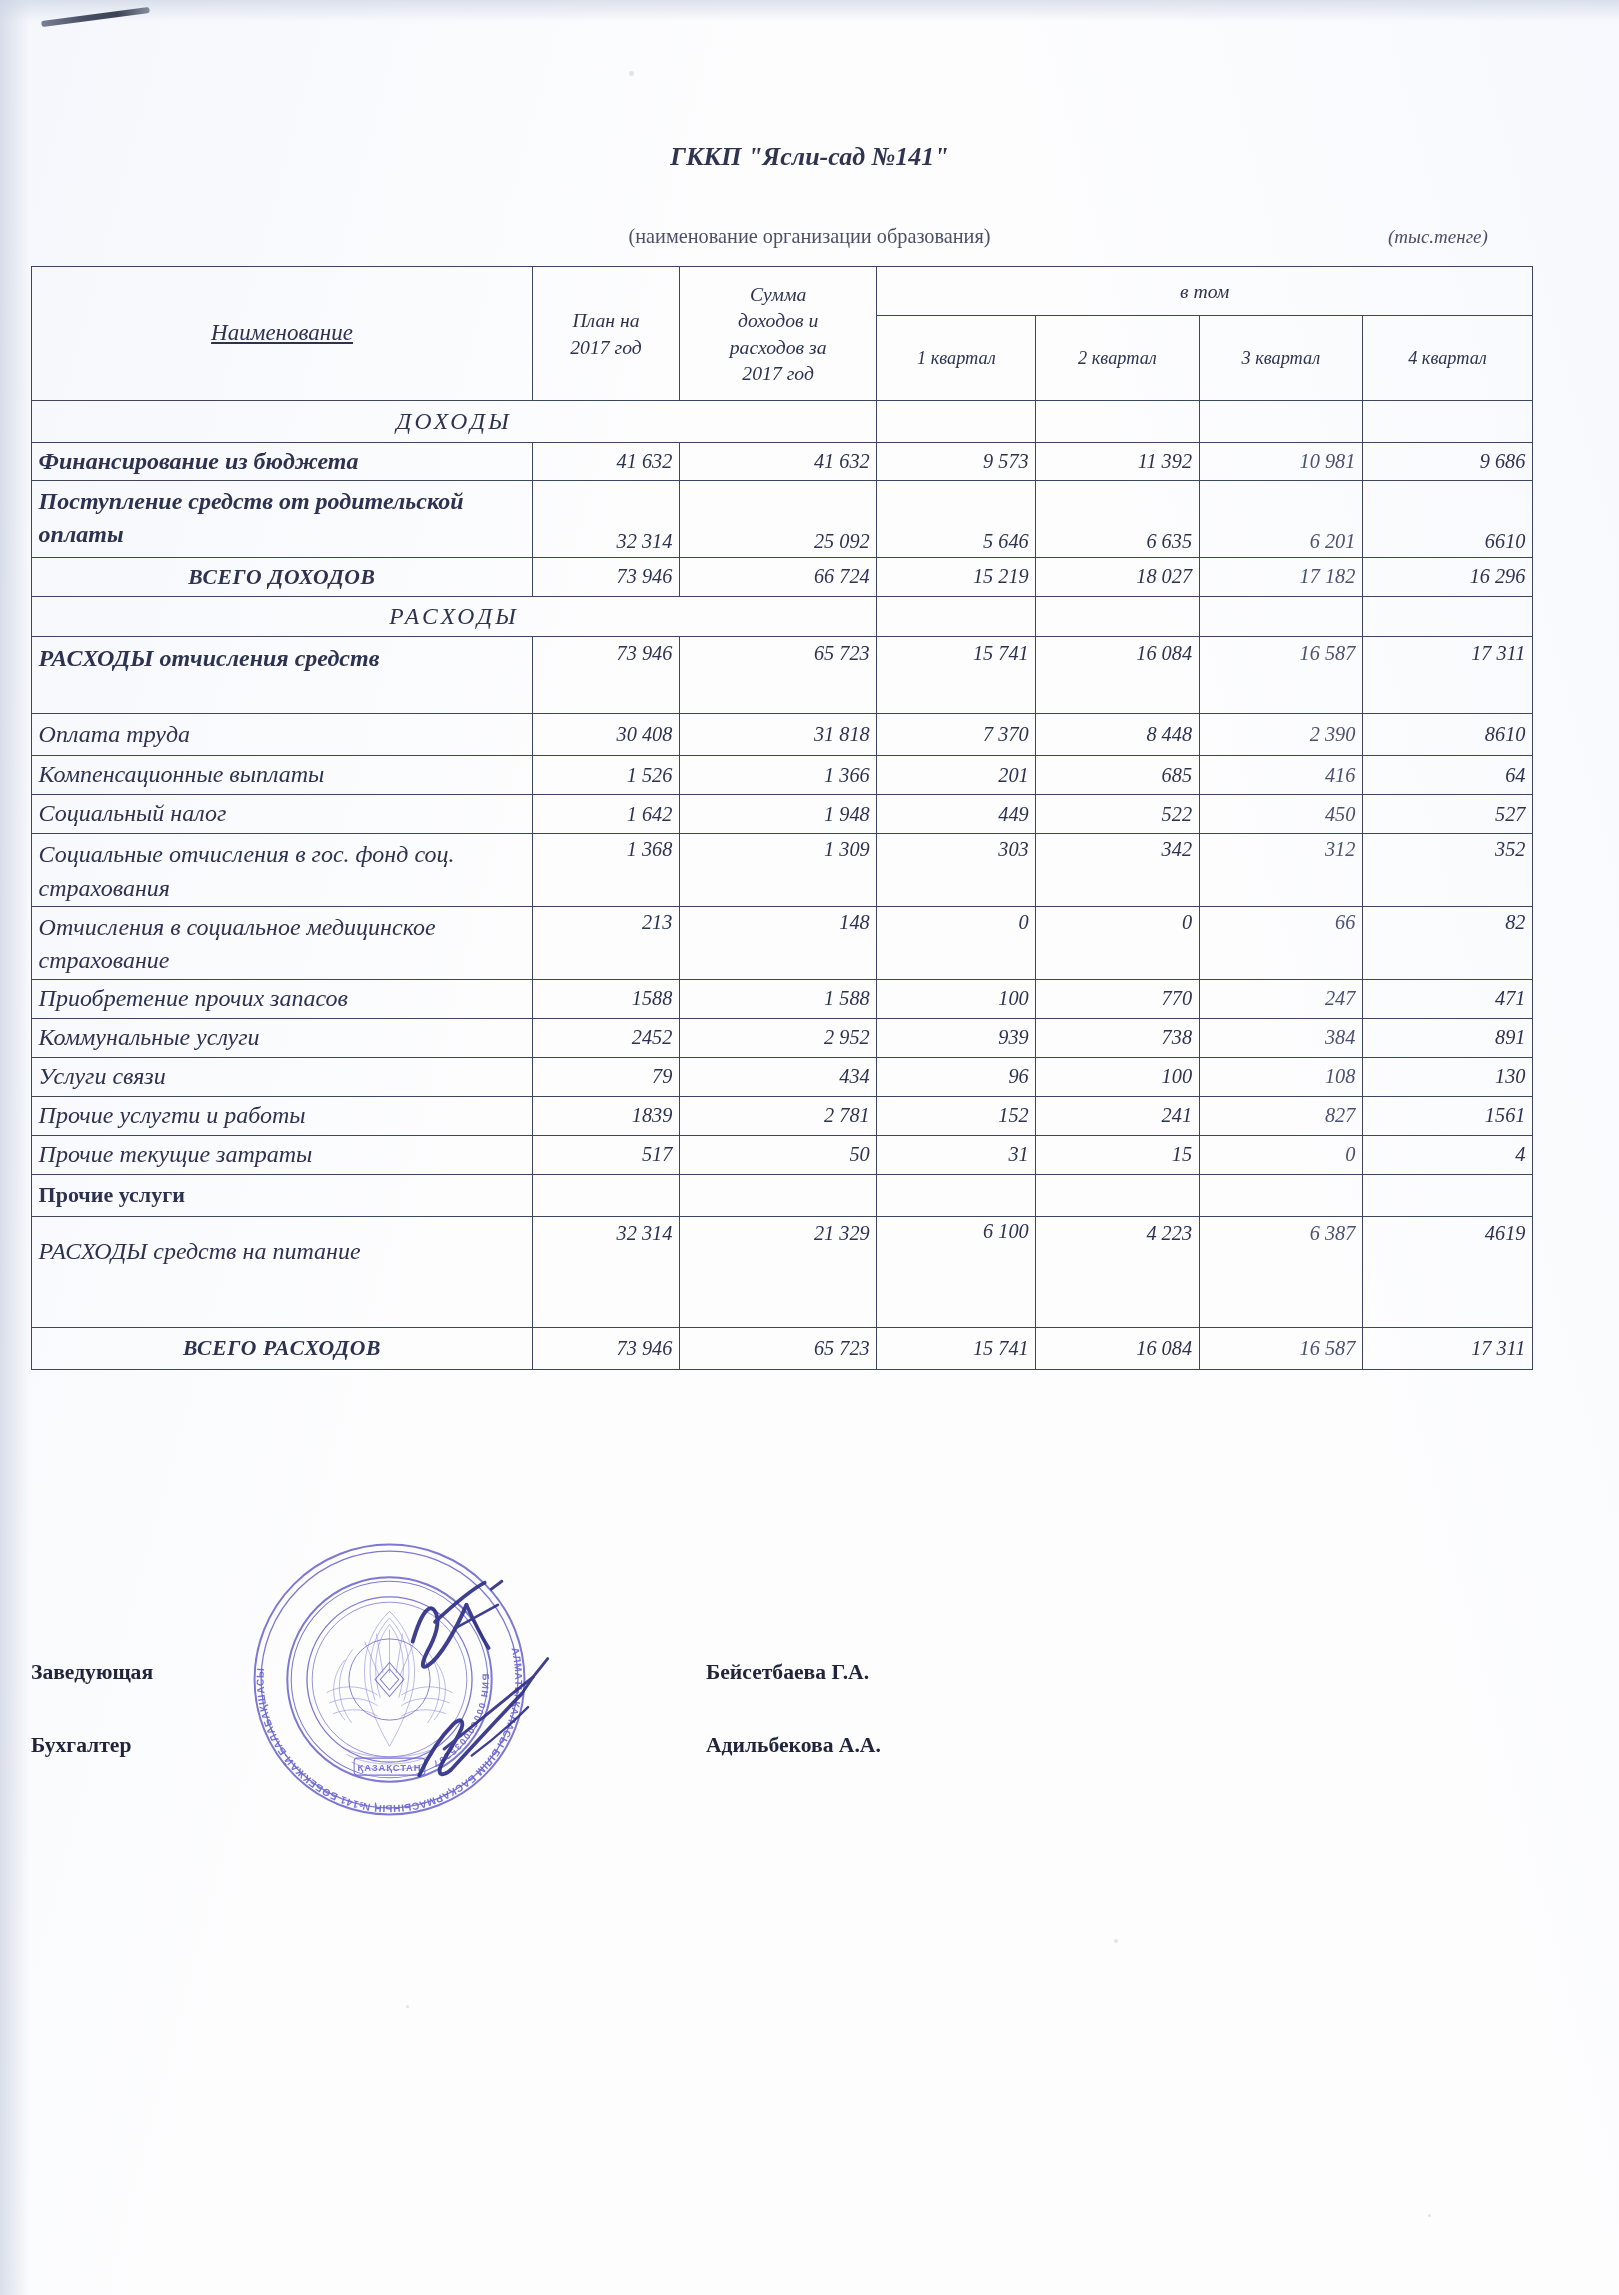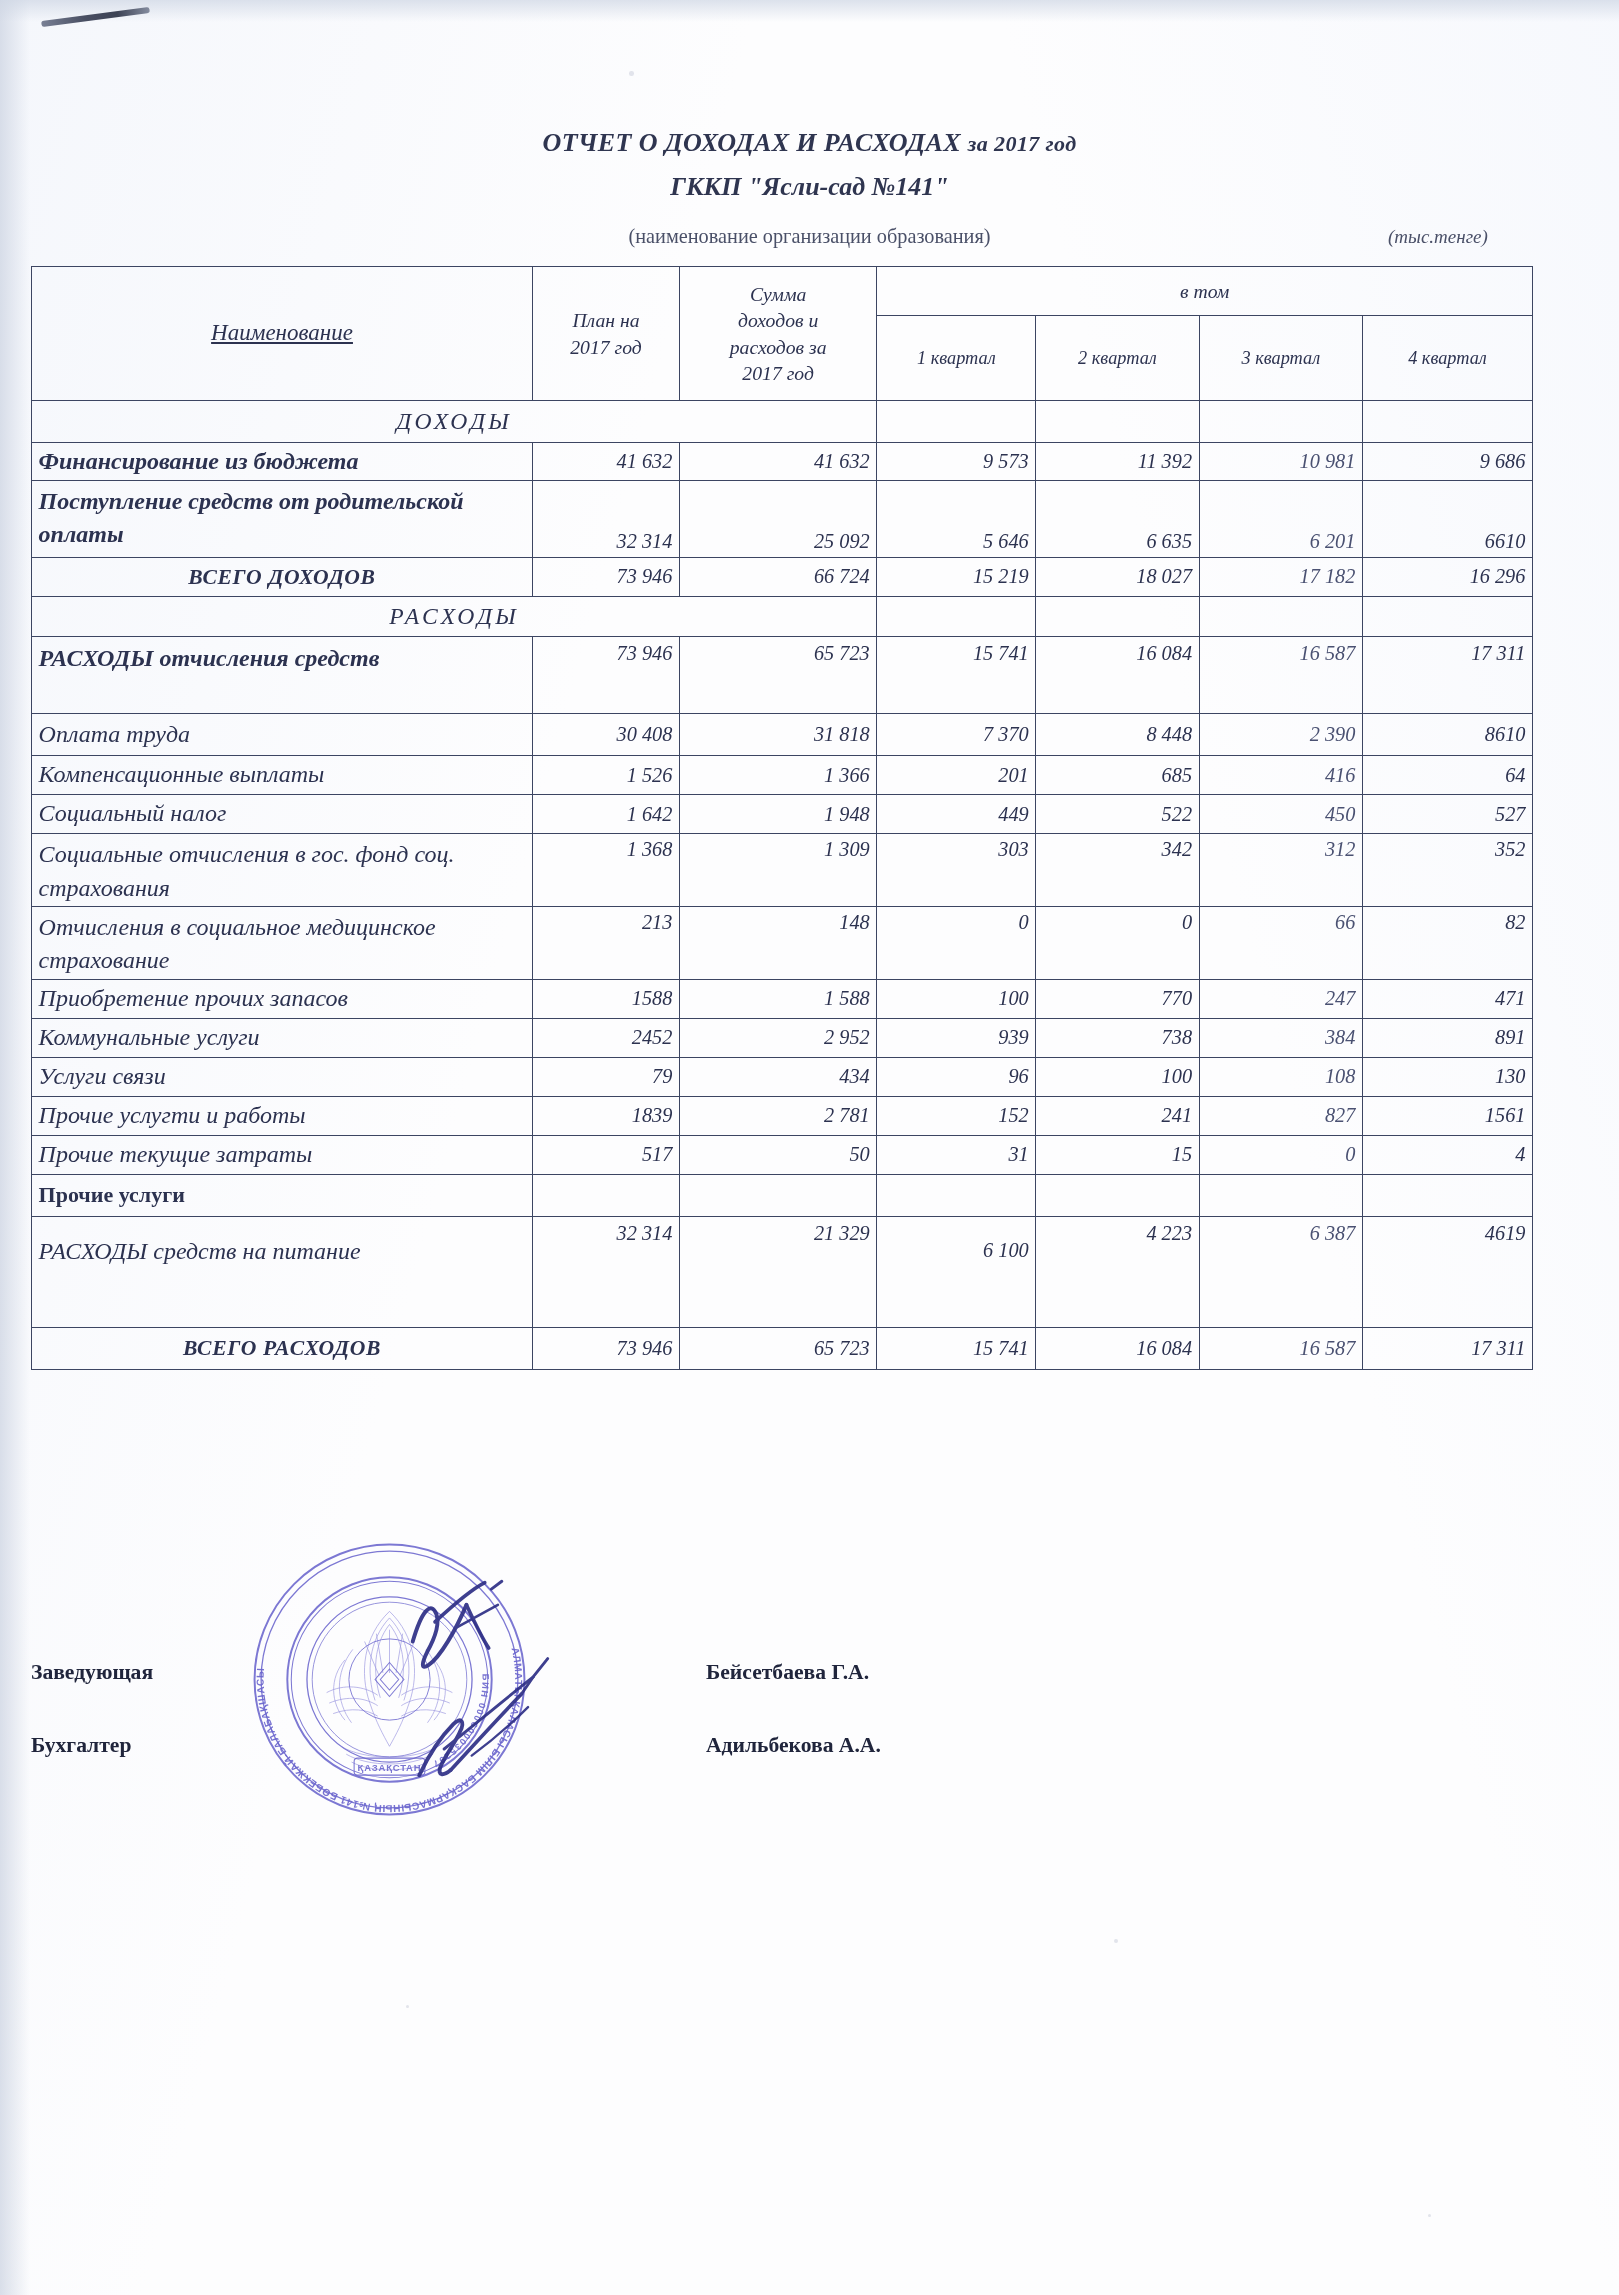--- a/index.html
+++ b/index.html
@@ -209,24 +209,20 @@
 <div class="staple"></div>
 
 <div class="speck" style="left:629px;top:71px;width:4.6px;height:4.6px;"></div>
 <div class="speck" style="left:1114px;top:1939px;width:3.9px;height:3.9px;"></div>
 <div class="speck" style="left:1428px;top:2214px;width:3.3px;height:3.3px;"></div>
 <div class="speck" style="left:406px;top:2005px;width:3.3px;height:3.3px;"></div>
 
 <div class="content">
 
   <div class="title-block">
-    <div class="doc-title">
-      <span>ОТЧЕТ О ДОХОДАХ И РАСХОДАХ</span>
-      <span class="year-part">за 2017 год</span>
-    </div>
     <div class="doc-org">ГККП "Ясли-сад №141"</div>
   </div>
 
   <div class="subtitle-row">
     <div class="doc-sub">(наименование организации образования)</div>
     <div class="units">(тыс.тенге)</div>
   </div>
 
   <div class="tbl-wrap">
     <table class="report">
@@ -428,21 +424,21 @@
           <td class="num"></td>
           <td class="num"></td>
           <td class="num"></td>
           <td class="num"></td>
         </tr>
 
         <tr>
           <td class="rname" style="height:92px;vertical-align:top;padding-top:18px">РАСХОДЫ  средств на питание</td>
           <td class="num" style="vertical-align:top;padding-top:5.2px">32 314</td>
           <td class="num" style="vertical-align:top;padding-top:5.2px">21 329</td>
-          <td class="num" style="vertical-align:top;padding-top:22px">6 100</td>
+          <td class="num" style="vertical-align:top;padding-top:3px">6 100</td>
           <td class="num" style="vertical-align:top;padding-top:5.2px">4 223</td>
           <td class="num fade" style="vertical-align:top;padding-top:5.2px">6 387</td>
           <td class="num" style="vertical-align:top;padding-top:5.2px">4619</td>
         </tr>
 
         <tr class="r-total">
           <td class="rname" style="height:41px">ВСЕГО РАСХОДОВ</td>
           <td class="num">73 946</td>
           <td class="num">65 723</td>
           <td class="num">15 741</td>

